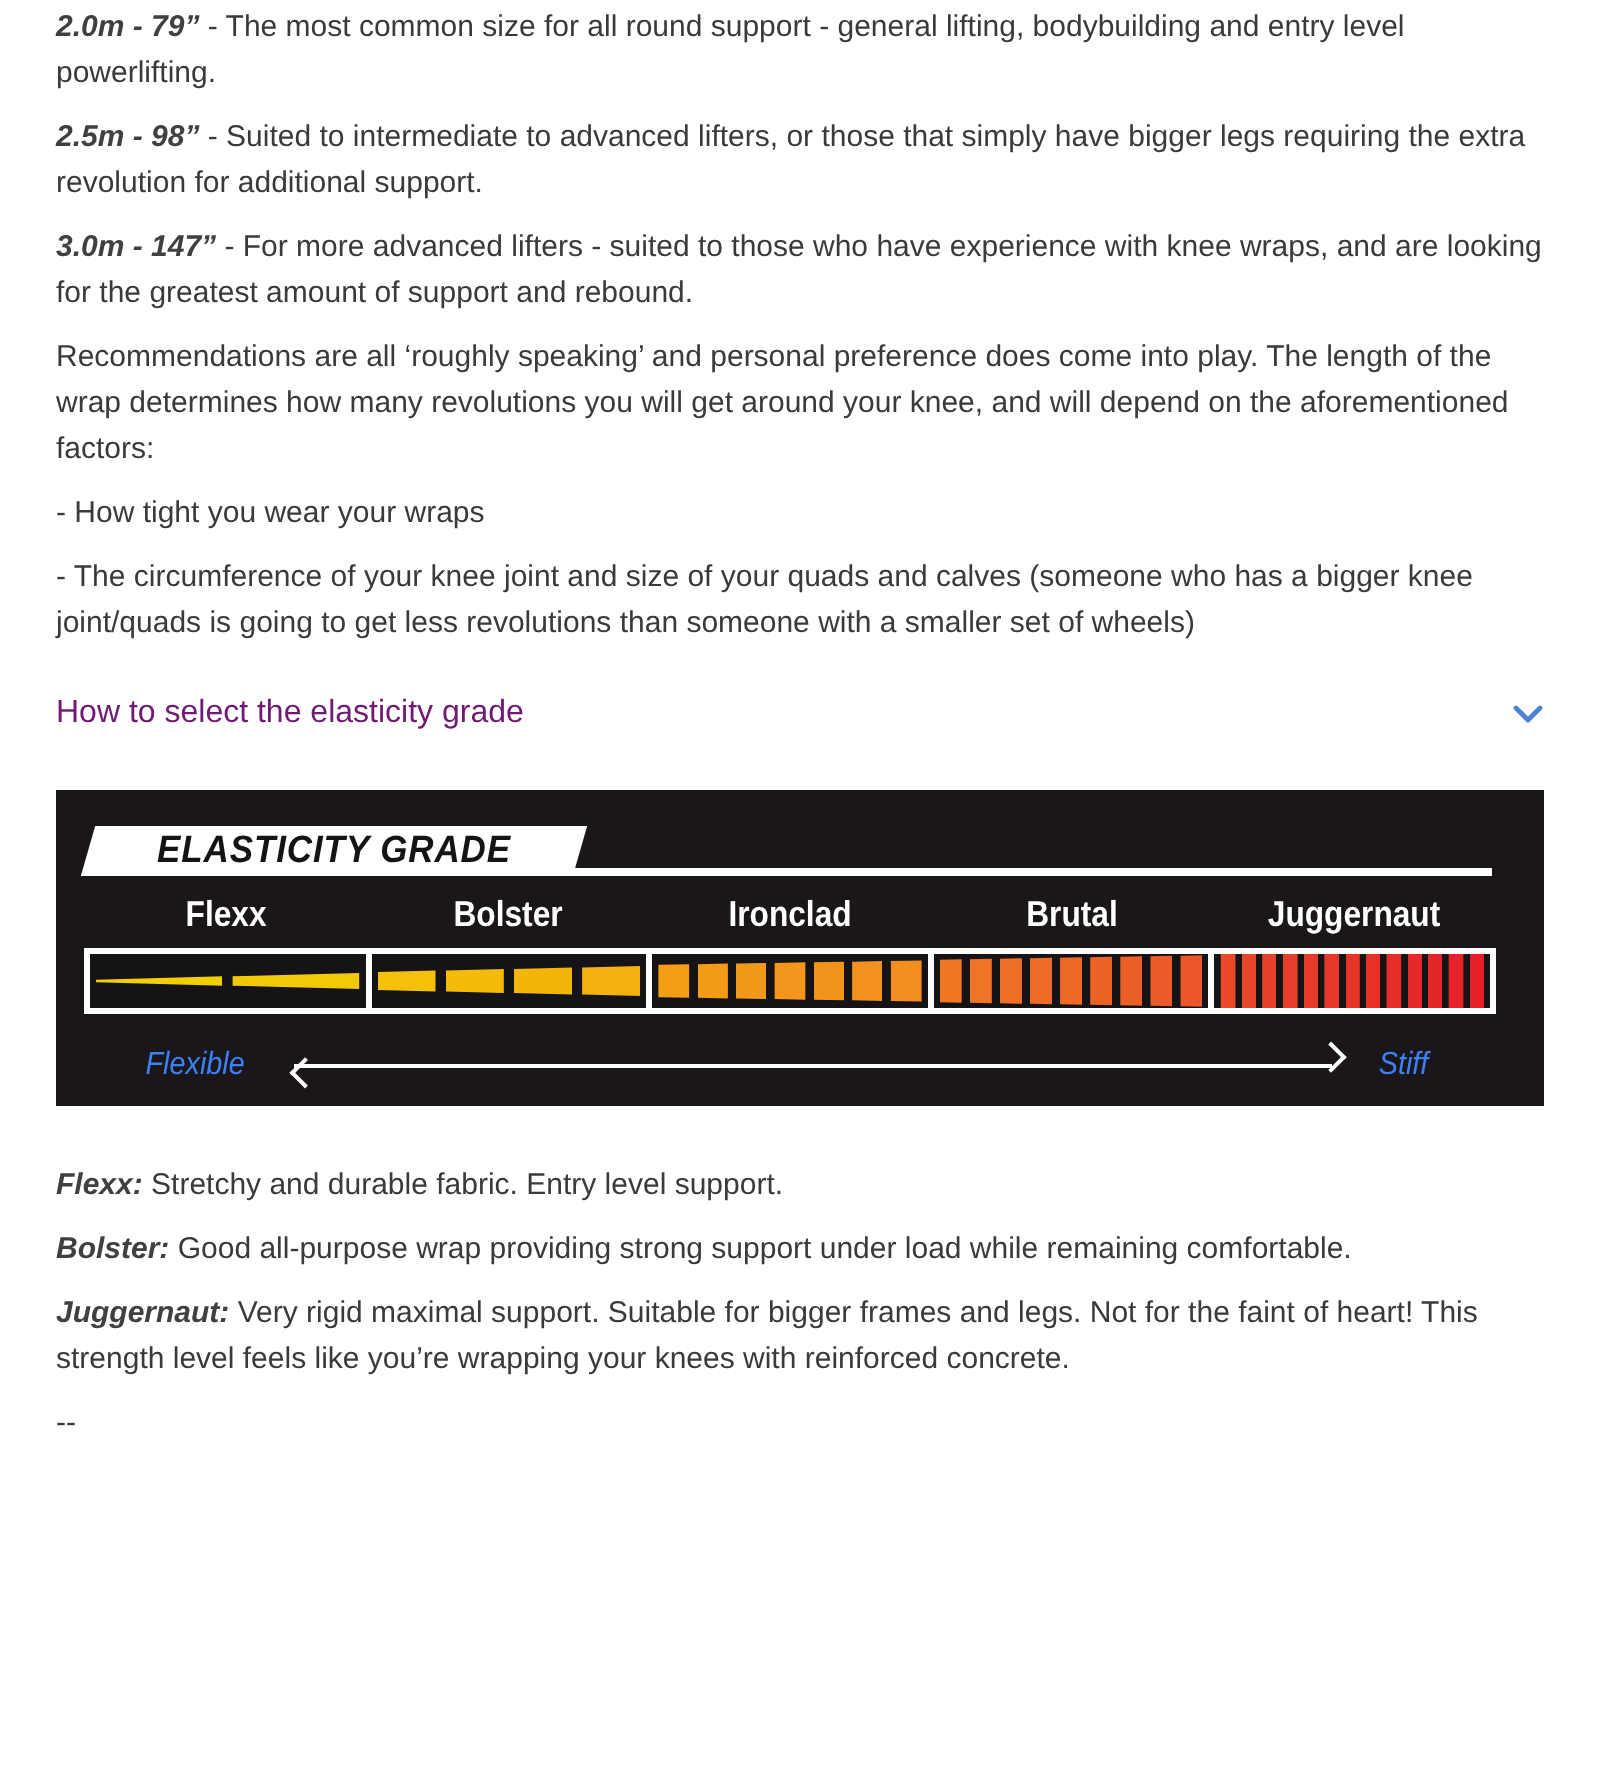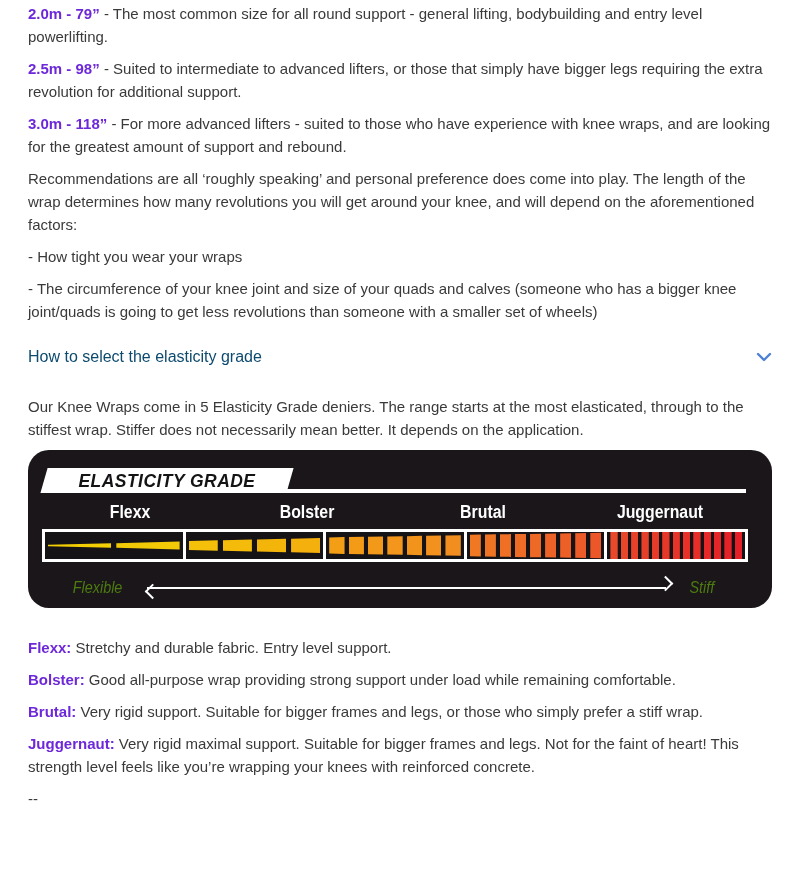--- a/index.html
+++ b/index.html
@@ -1,78 +1,78 @@
 <!DOCTYPE html>
 <html><head>
 <meta charset="utf-8">
 <style>
   html,body{margin:0;padding:0;width:800px;height:888px;overflow:hidden;background:#ffffff;}
   body{font-family:"Liberation Sans", sans-serif;color:#3a3a3a;}
   .wrap{padding:2px 28px 0;box-sizing:border-box;width:800px;}
   p.para{margin:0 0 9px;font-size:15px;line-height:23px;}
-  p.para strong{color:#6d28d9;}
+  p.para strong{color:#404040;font-style:italic;}
   
   .accordion{margin:24px 0 28px;display:flex;align-items:center;justify-content:space-between;cursor:pointer;}
   .accordion-label{font-size:16px;line-height:20px;color:#5489d4;}
   .chev{width:16px;height:10px;display:block;}
   
-  .banner{position:relative;height:158px;background:#1a161a;margin:5px 0 28px;border-radius:21px;}
+  .banner{position:relative;height:158px;background:#1a161a;margin:5px 0 28px;}
   .banner-title-plate{position:absolute;top:18px;left:16px;width:246px;height:25px;background:#ffffff;transform:skewX(-16deg);}
   .banner-title-text{position:absolute;top:18px;left:16px;width:246px;height:25px;display:flex;align-items:center;justify-content:center;
     font-weight:bold;font-style:italic;font-size:19px;letter-spacing:0.5px;color:#161316;transform:scaleX(0.92);}
   .banner-title-line{position:absolute;top:39px;left:254px;right:26px;height:4px;background:#ffffff;}
   .banner-labels{position:absolute;top:52px;left:14px;right:24px;display:flex;}
   .g-label{flex:1;text-align:center;color:#ffffff;font-weight:bold;font-size:18px;}
   .g-label span{display:inline-block;transform:scaleX(0.88);}
   .bar-frame{position:absolute;top:79px;left:14px;right:24px;height:33px;border:3px solid #ffffff;box-sizing:border-box;background:#161316;display:flex;}
   .bar-section{flex:1;display:flex;align-items:stretch;padding:0 3px;border-right:3px solid #ffffff;}
   .bar-section:last-child{border-right:none;}
   .seg{flex:1;height:100%;}
-  .banner-scale{position:absolute;top:124px;left:42px;right:56px;height:28px;display:flex;align-items:center;color:#4d7c0f;}
+  .banner-scale{position:absolute;top:124px;left:42px;right:56px;height:28px;display:flex;align-items:center;color:#3b82f6;}
   .scale-label{font-style:italic;font-size:16px;display:inline-block;transform:scaleX(0.9);}
   .scale-arrow{flex:1;position:relative;height:2px;background:#ffffff;margin:0 22px;}
   .scale-arrow::before,.scale-arrow::after{content:"";position:absolute;top:-4px;width:9px;height:9px;border-left:2px solid #fff;border-bottom:2px solid #fff;}
   .scale-arrow::before{left:0;transform:rotate(45deg);transform-origin:2px 7px;}
   .scale-arrow::after{right:0;transform:rotate(225deg);transform-origin:7px 2px;}
   .sep{margin:0 0 9px;font-size:15px;line-height:23px;}
 </style>
 </head>
 <body>
 
 <div class="wrap">
 
   <div id="size-paragraphs">
       <p class="para"><strong>2.0m - 79”</strong> - The most common size for all round support - general lifting, bodybuilding and entry level powerlifting.</p>
       <p class="para"><strong>2.5m - 98”</strong> - Suited to intermediate to advanced lifters, or those that simply have bigger legs requiring the extra revolution for additional support.</p>
-      <p class="para"><strong>3.0m - 118”</strong> - For more advanced lifters - suited to those who have experience with knee wraps, and are looking for the greatest amount of support and rebound.</p>
+      <p class="para"><strong>3.0m - 147”</strong> - For more advanced lifters - suited to those who have experience with knee wraps, and are looking for the greatest amount of support and rebound.</p>
     </div>
 
   <p class="para">Recommendations are all ‘roughly speaking’ and personal preference does come into play. The length of the wrap determines how many revolutions you will get around your knee, and will depend on the aforementioned factors:</p>
 
   <div id="factor-list">
       <p class="para">- How tight you wear your wraps</p>
       <p class="para">- The circumference of your knee joint and size of your quads and calves (someone who has a bigger knee joint/quads is going to get less revolutions than someone with a smaller set of wheels)</p>
     </div>
 
   <div class="accordion">
-    <span class="accordion-label" id="accordion-label" style="color: #0c4a6e;">How to select the elasticity grade</span>
+    <span class="accordion-label" id="accordion-label" style="color: #701a75;">How to select the elasticity grade</span>
     <svg class="chev" viewBox="0 0 16 10">
       <polyline points="2,2 8,8 14,2" fill="none" stroke="#4d82d6" stroke-width="2.4" stroke-linecap="round" stroke-linejoin="round"></polyline>
     </svg>
   </div>
 
-  <p class="para">Our Knee Wraps come in 5 Elasticity Grade deniers. The range starts at the most elasticated, through to the stiffest wrap. Stiffer does not necessarily mean better. It depends on the application.</p>
 
   <div class="banner" id="banner" style="background: rgb(26, 22, 26);">
     <div class="banner-title-plate"></div>
     <div class="banner-title-text">ELASTICITY GRADE</div>
     <div class="banner-title-line"></div>
     <div class="banner-labels" id="banner-labels">
         <div class="g-label"><span>Flexx</span></div>
         <div class="g-label"><span>Bolster</span></div>
+        <div class="g-label"><span>Ironclad</span></div>
         <div class="g-label"><span>Brutal</span></div>
         <div class="g-label"><span>Juggernaut</span></div>
       </div>
     <div class="bar-frame" id="banner-bar">
         <div class="bar-section" style="gap: 5px;">
           <div class="seg" style="background: rgb(242, 206, 5); clip-path: polygon(0px 47.5%, 100% 41.25%, 100% 58.75%, 0px 52.5%);"></div>
           <div class="seg" style="background: rgb(241, 201, 6); clip-path: polygon(0px 41.25%, 100% 35%, 100% 65%, 0px 58.75%);"></div>
         </div>
         <div class="bar-section" style="gap: 5px;">
           <div class="seg" style="background: rgb(244, 192, 9); clip-path: polygon(0px 33.5%, 100% 30.625%, 100% 69.375%, 0px 66.5%);"></div>
@@ -119,19 +119,18 @@
     <div class="banner-scale">
       <span class="scale-label">Flexible</span>
       <div class="scale-arrow"></div>
       <span class="scale-label">Stiff</span>
     </div>
   </div>
 
   <div id="grade-descriptions">
       <p class="para"><strong>Flexx:</strong> Stretchy and durable fabric. Entry level support.</p>
       <p class="para"><strong>Bolster:</strong> Good all-purpose wrap providing strong support under load while remaining comfortable.</p>
-      <p class="para"><strong>Brutal:</strong> Very rigid support. Suitable for bigger frames and legs, or those who simply prefer a stiff wrap.</p>
       <p class="para"><strong>Juggernaut:</strong> Very rigid maximal support. Suitable for bigger frames and legs. Not for the faint of heart! This strength level feels like you’re wrapping your knees with reinforced concrete.</p>
     </div>
 
   <p class="sep">--</p>
 
 </div>
 
 </body></html>

